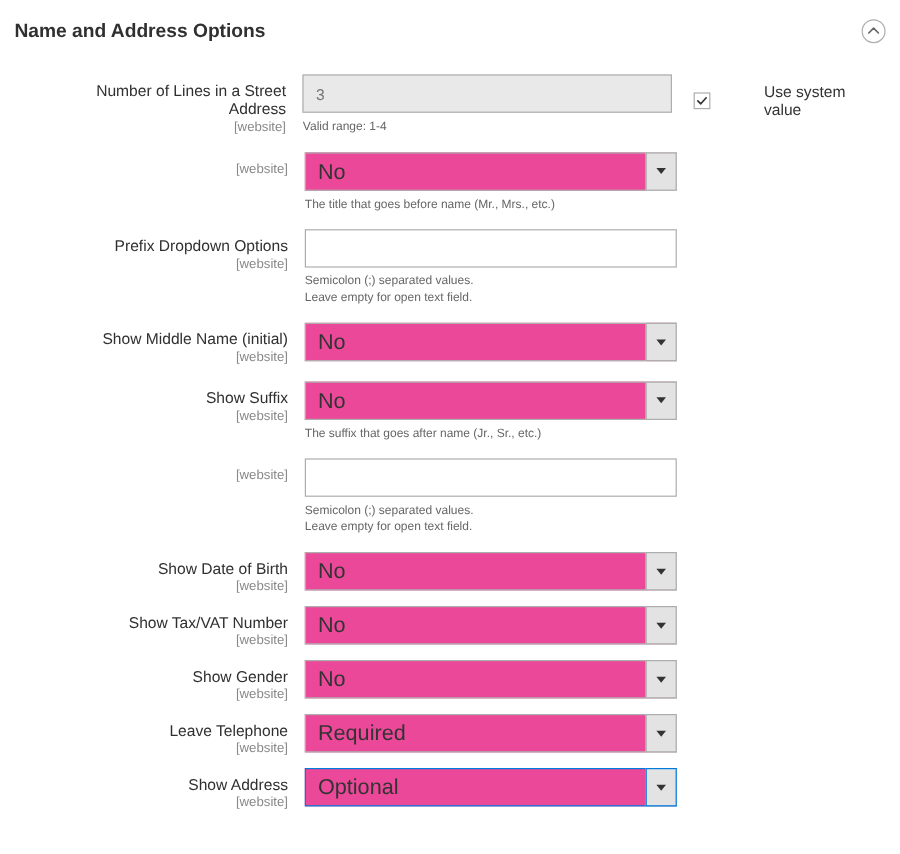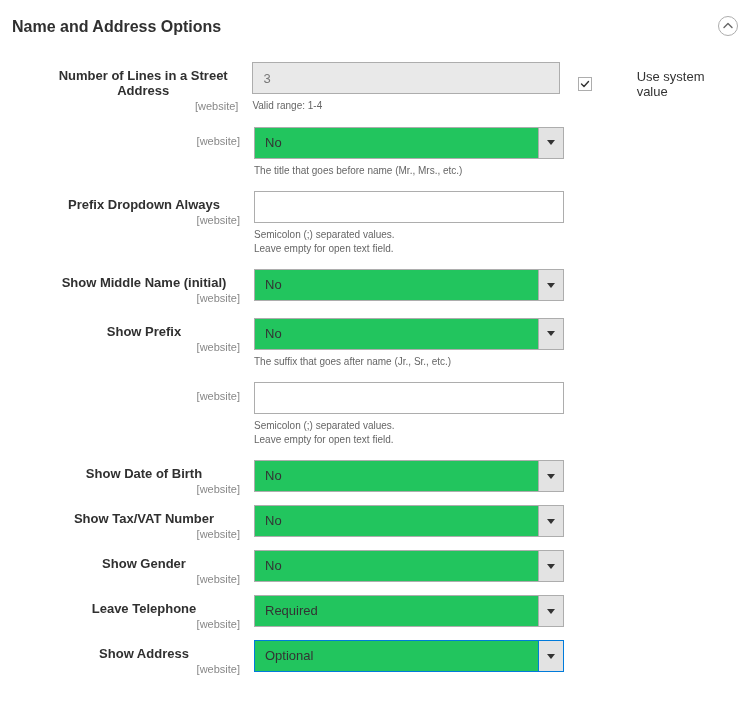--- a/index.html
+++ b/index.html
@@ -48,25 +48,24 @@
     margin-bottom: 14px;
   }
   .row.tight { margin-bottom: 10px; }
   .label-col {
     width: 206px;
     text-align: right;
     padding-right: 14px;
     padding-top: 7px;
   }
   .label-col .lbl {
-    font-weight: 700;
+    font-weight: 400;
     font-size: 13px;
     color: #303030;
     line-height: 1.15;
-    text-align: center;
   }
   .label-col .scope {
     font-size: 11px;
     color: #888;
     margin-top: 1px;
   }
   .field-col {
     width: 310px;
   }
   .extra-col {
@@ -108,24 +107,24 @@
     height: 32px;
   }
   .select-wrap.focused .select-box,
   .select-wrap.focused .select-arrow {
     border-color: #007bdb;
   }
   .select-box {
     position: absolute;
     inset: 0;
     border: 1px solid #adadad;
-    background: #22c55e;
+    background: #ec4899;
     padding: 0 34px 0 10px;
     line-height: 30px;
-    font-size: 13px;
+    font-size: 18px;
     color: #333;
     cursor: pointer;
   }
   .select-arrow {
     position: absolute;
     top: 0; right: 0;
     width: 26px;
     height: 32px;
     border: 1px solid #adadad;
     background: #e3e3e3;
@@ -191,21 +190,21 @@
         <div class="select-wrap">
           <div class="select-box">No</div>
           <div class="select-arrow"></div>
         </div>
         <div class="hint">The title that goes before name (Mr., Mrs., etc.)</div>
       </div>
     </div>
 
     <div class="row">
       <div class="label-col">
-        <div class="lbl">Prefix Dropdown Always</div>
+        <div class="lbl">Prefix Dropdown Options</div>
         <div class="scope">[website]</div>
       </div>
       <div class="field-col">
         <input class="text-input" value="" style="">
         <div class="hint">Semicolon (;) separated values.
 Leave empty for open text field.</div>
       </div>
     </div>
 
     <div class="row">
@@ -216,21 +215,21 @@
       <div class="field-col">
         <div class="select-wrap">
           <div class="select-box">No</div>
           <div class="select-arrow"></div>
         </div>
       </div>
     </div>
 
     <div class="row">
       <div class="label-col">
-        <div class="lbl">Show Prefix</div>
+        <div class="lbl">Show Suffix</div>
         <div class="scope">[website]</div>
       </div>
       <div class="field-col">
         <div class="select-wrap">
           <div class="select-box">No</div>
           <div class="select-arrow"></div>
         </div>
         <div class="hint">The suffix that goes after name (Jr., Sr., etc.)</div>
       </div>
     </div>

